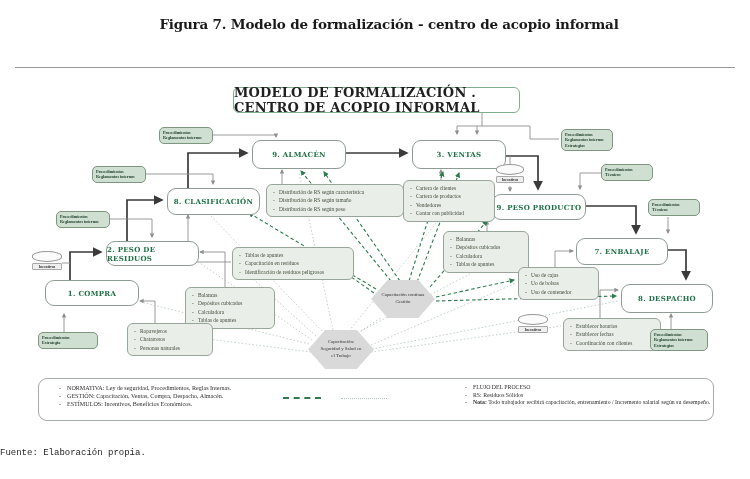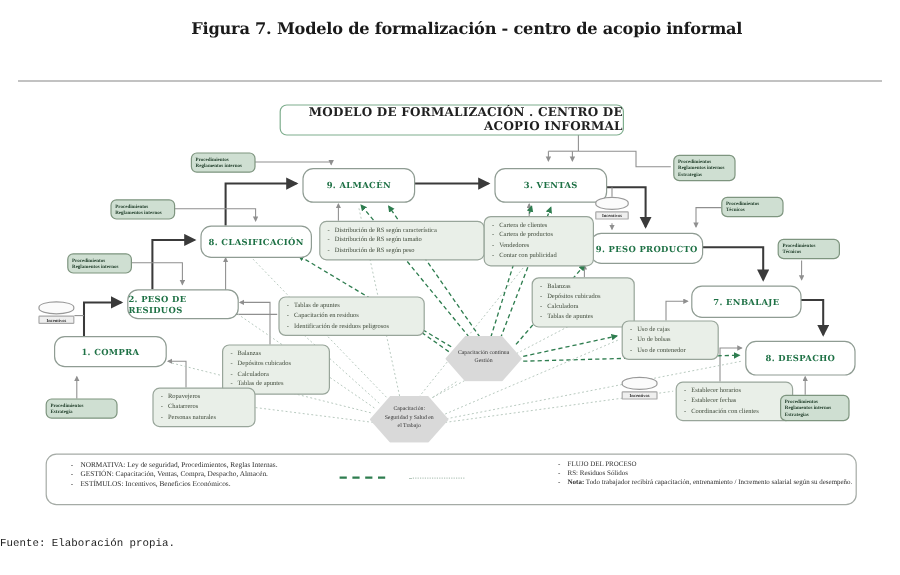--- a/index.html
+++ b/index.html
@@ -5,21 +5,21 @@
   html,body{margin:0;padding:0;background:#fff;}
   .canvas{position:relative;width:750px;height:479px;background:#ffffff;overflow:hidden;
           font-family:"Liberation Serif",serif;color:#222;padding-left:28px;}
   .title{position:absolute;left:0;top:16px;width:100%;text-align:center;
          font-family:"DejaVu Serif",serif;font-weight:bold;font-size:13.5px;color:#1a1a1a;letter-spacing:-0.2px;}
   .rule{position:absolute;left:15px;top:67px;width:720px;border-top:1px solid #9a9a9a;}
   svg.wires{position:absolute;left:0;top:0;z-index:1;}
   .hdrbox{position:absolute;left:233px;top:87px;width:285px;height:24px;z-index:2;
           background:#fff;border:1.5px solid #7fae8e;border-radius:6px;
           display:flex;align-items:center;justify-content:center;
-          font-family:"DejaVu Serif",serif;font-weight:bold;font-size:10px;color:#1f1f1f;letter-spacing:0.2px;text-align:right;}
+          font-family:"DejaVu Serif",serif;font-weight:bold;font-size:13px;color:#1f1f1f;letter-spacing:0.2px;}
   .pbox{position:absolute;z-index:2;background:#fff;border:1px solid #8f9c93;border-radius:9px;
         display:flex;align-items:center;justify-content:center;}
   .pbox span{font-family:"DejaVu Serif",serif;font-weight:bold;font-size:7px;color:#1e7145;letter-spacing:0.3px;}
   .nlist{position:absolute;z-index:2;background:#e9efe8;border:1px solid #98a59a;border-radius:6px;
          padding:3px 3px 3px 3px;}
   .nlist ul{margin:0;padding:0;list-style:none;}
   .nlist li{position:relative;padding-left:9px;font-size:5.4px;line-height:1.55;color:#3f4a3a;}
   .nlist li::before{content:"-";position:absolute;left:3px;}
   .tag{position:absolute;z-index:2;background:#cfdfd2;border:1px solid #7e957f;border-radius:5px;
        padding:2px 3px;font-size:4.2px;font-weight:bold;color:#1c3a26;line-height:1.3;white-space:pre-line;}

